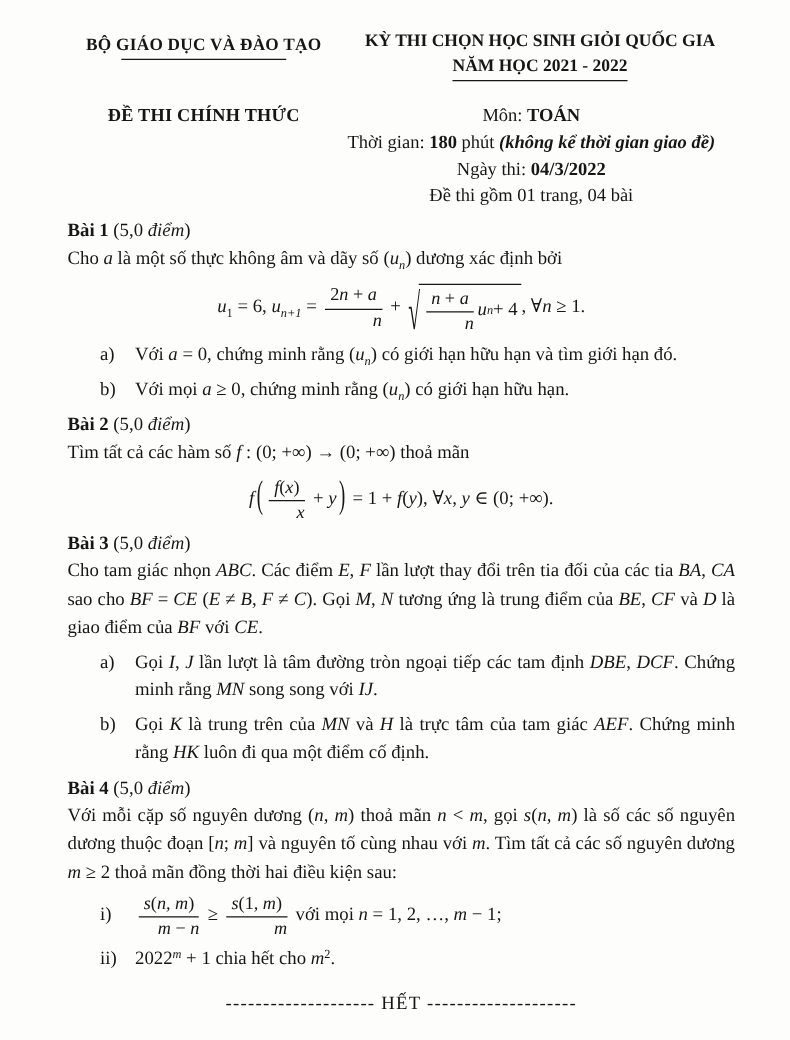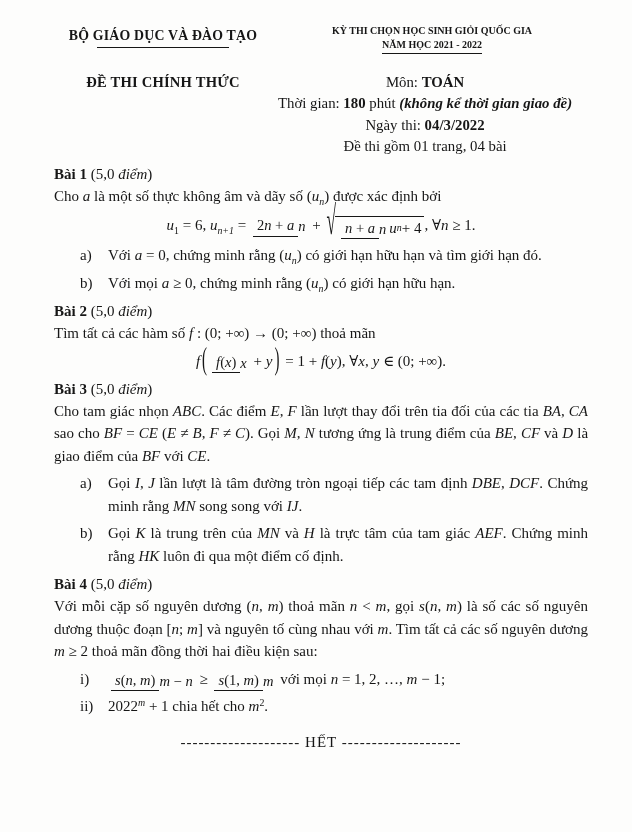--- a/index.html
+++ b/index.html
@@ -13,21 +13,21 @@
     font-size:15px;
     box-sizing:border-box;
     padding:24px 44px 0 54px;
     overflow:hidden;
   }
   
   .hdr{display:flex;justify-content:space-between;align-items:flex-start;}
   .hdr-left{width:218px;text-align:center;padding-top:4px;}
   .ministry{font-weight:bold;font-size:13.8px;letter-spacing:.2px;}
   .ministry-bar{width:132px;margin:3px auto 0;border-bottom:1.6px solid #161616;}
-  .hdr-right{width:312px;text-align:center;font-weight:bold;font-size:10px;line-height:1.4;}
+  .hdr-right{width:312px;text-align:center;font-weight:bold;font-size:14px;line-height:1.4;}
   .hdr-right .u{display:inline-block;border-bottom:1.6px solid #161616;padding-bottom:1px;}
   
   .subhdr{display:flex;margin-top:18px;}
   .official{width:218px;text-align:center;font-weight:bold;font-size:14.6px;padding-top:2px;letter-spacing:.2px;}
   .info{margin-left:6px;font-size:14.8px;line-height:1.44;text-align:center;}
   
   .problem{margin-top:9px;}
   .prob-head{font-size:15px;}
   .prob-intro{margin:2px 0 0;text-align:justify;line-height:1.5;}
   .formula{text-align:center;margin:7px 0 7px;line-height:1.3;}
@@ -37,21 +37,21 @@
   .plabel{min-width:18px;flex:0 0 auto;}
   .ptext{text-align:justify;}
   
   .i{font-style:italic;}
   .b{font-weight:bold;}
   .bi{font-weight:bold;font-style:italic;}
   .sub{font-size:.66em;vertical-align:-.4em;line-height:0;}
   .sup{font-size:.66em;vertical-align:.5em;line-height:0;}
   .sub.i,.sup.i{font-style:italic;}
   
-  .frac{display:inline-flex;flex-direction:row;align-items:flex-start;vertical-align:middle;margin:0 3px;line-height:1.18;font-size:.97em;position:relative;top:1px;}
+  .frac{display:inline-flex;flex-direction:column;align-items:flex-end;vertical-align:middle;margin:0 3px;line-height:1.18;font-size:.97em;position:relative;top:1px;}
   .frac .num{border-bottom:1.3px solid #161616;padding:0 4px 1px;white-space:nowrap;}
   .frac .den{padding-top:1px;white-space:nowrap;}
   
   .sqrt{display:inline-flex;align-items:stretch;vertical-align:middle;margin-left:2px;position:relative;top:1px;}
   .rad{display:inline-block;align-self:flex-end;font-size:1.15em;line-height:1;transform:scaleY(2.35);transform-origin:50% 84%;margin-right:-1px;}
   .radicand{border-top:1.4px solid #161616;padding:2px 3px 0 3px;display:inline-flex;align-items:center;white-space:nowrap;}
   
   .bigp{display:inline-block;transform:scaleY(2.05);transform-origin:50% 55%;margin:0 2px;font-weight:400;}
   
   .het{ text-align:center;margin-top:16px;font-size:15px;letter-spacing:1px;}
@@ -77,21 +77,21 @@
     <div class="info">
       <div><span>Môn: </span><span class="b">TOÁN</span></div>
       <div><span>Thời gian: </span><span class="b">180</span><span> phút </span><span class="bi">(không kể thời gian giao đề)</span></div>
       <div><span>Ngày thi: </span><span class="b">04/3/2022</span></div>
       <div><span>Đề thi gồm 01 trang, 04 bài</span></div>
     </div>
   </div>
 
   <section class="problem">
     <div class="prob-head"><span class="b">Bài 1</span><span> (5,0 </span><span class="i">điểm</span><span>)</span></div>
-    <p class="prob-intro"><span>Cho </span><span class="i">a</span><span> là một số thực không âm và dãy số </span><span>(</span><span class="i">u</span><span class="sub i">n</span><span>)</span><span> được xác định bởi</span></p>
+    <p class="prob-intro"><span>Cho </span><span class="i">a</span><span> là một số thực không âm và dãy số </span><span>(</span><span class="i">u</span><span class="sub i">n</span><span>)</span><span> dương xác định bởi</span></p>
     <div class="formula"><span class="i">u</span><span class="sub">1</span><span> = 6,   </span><span class="i">u</span><span class="sub i">n+1</span><span> = </span><span class="frac">
           <span class="num"><span>2</span><span class="i">n</span><span> + </span><span class="i">a</span></span>
           <span class="den"><span class="i">n</span></span>
         </span><span> + </span><span class="sqrt">
           <span class="rad">√</span>
           <span class="radicand">
             <span class="frac">
               <span class="num"><span class="i">n</span><span> + </span><span class="i">a</span></span>
               <span class="den"><span class="i">n</span></span>
             </span>

